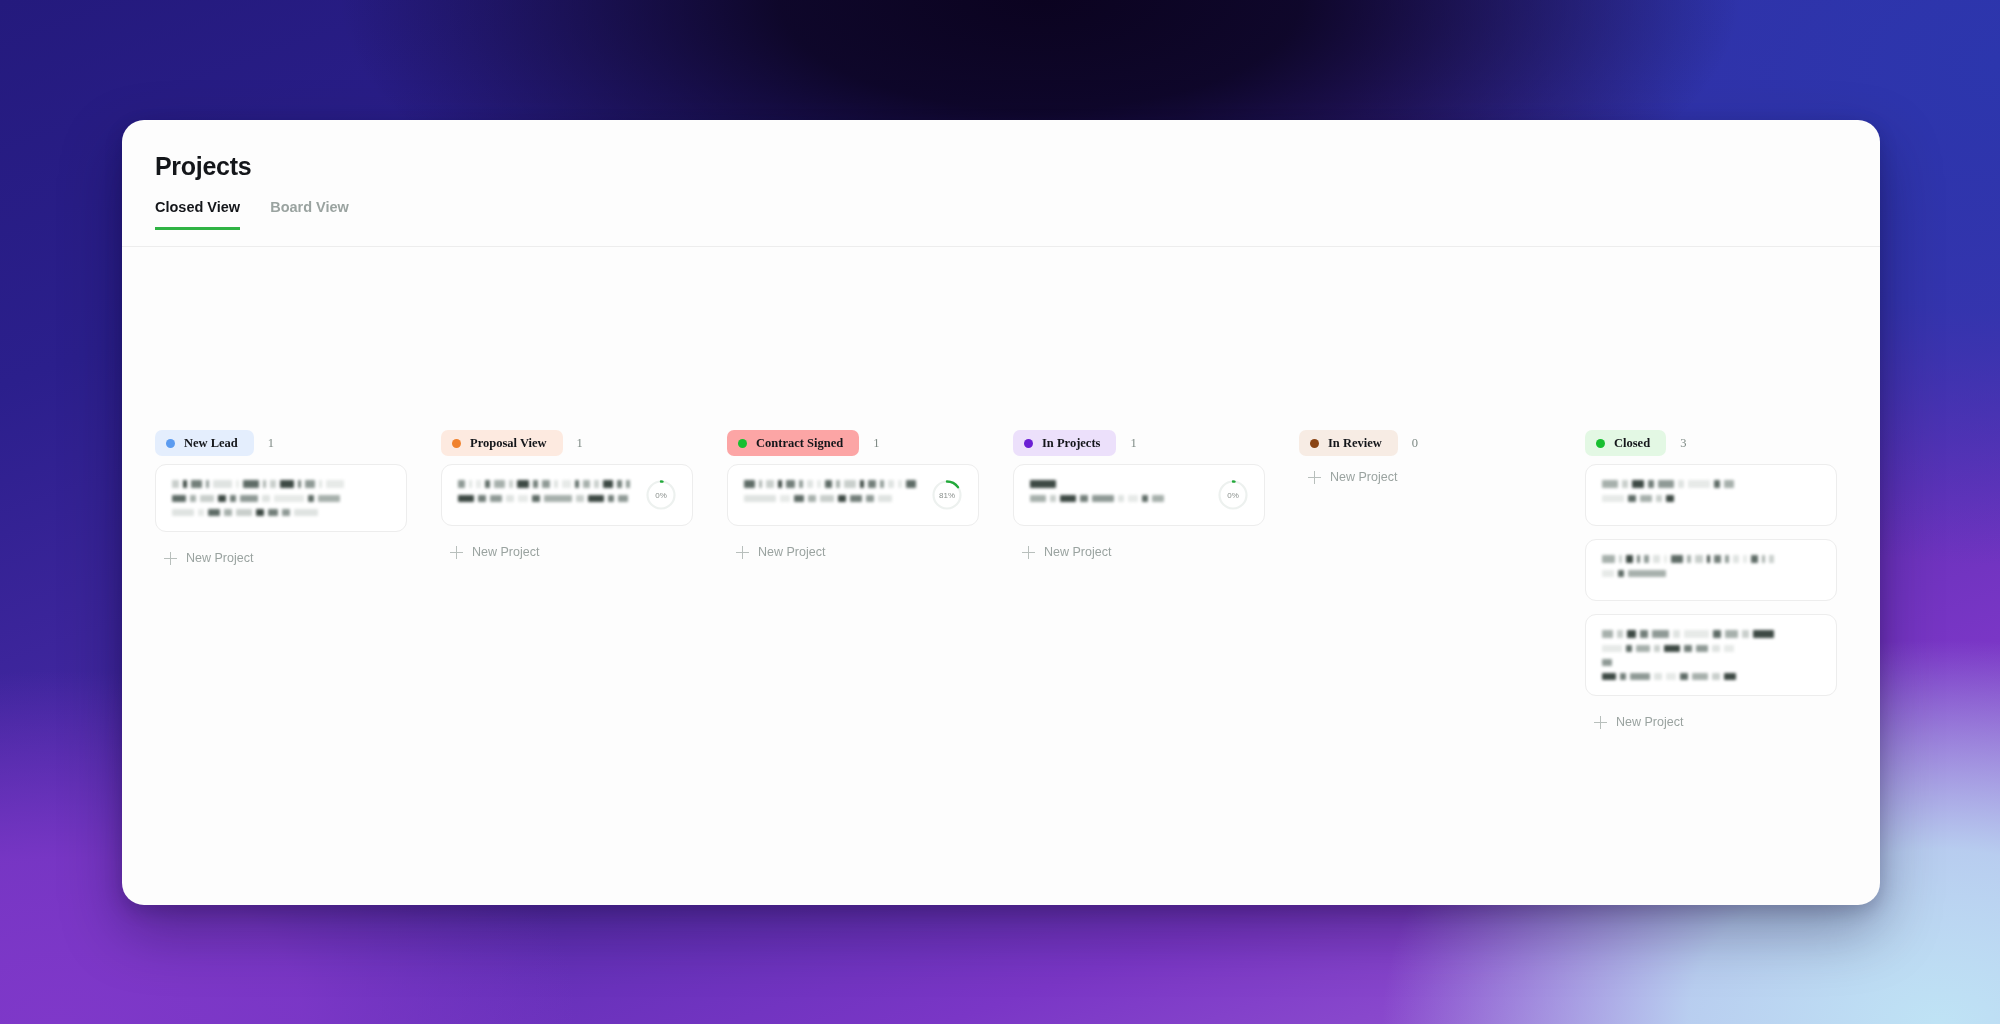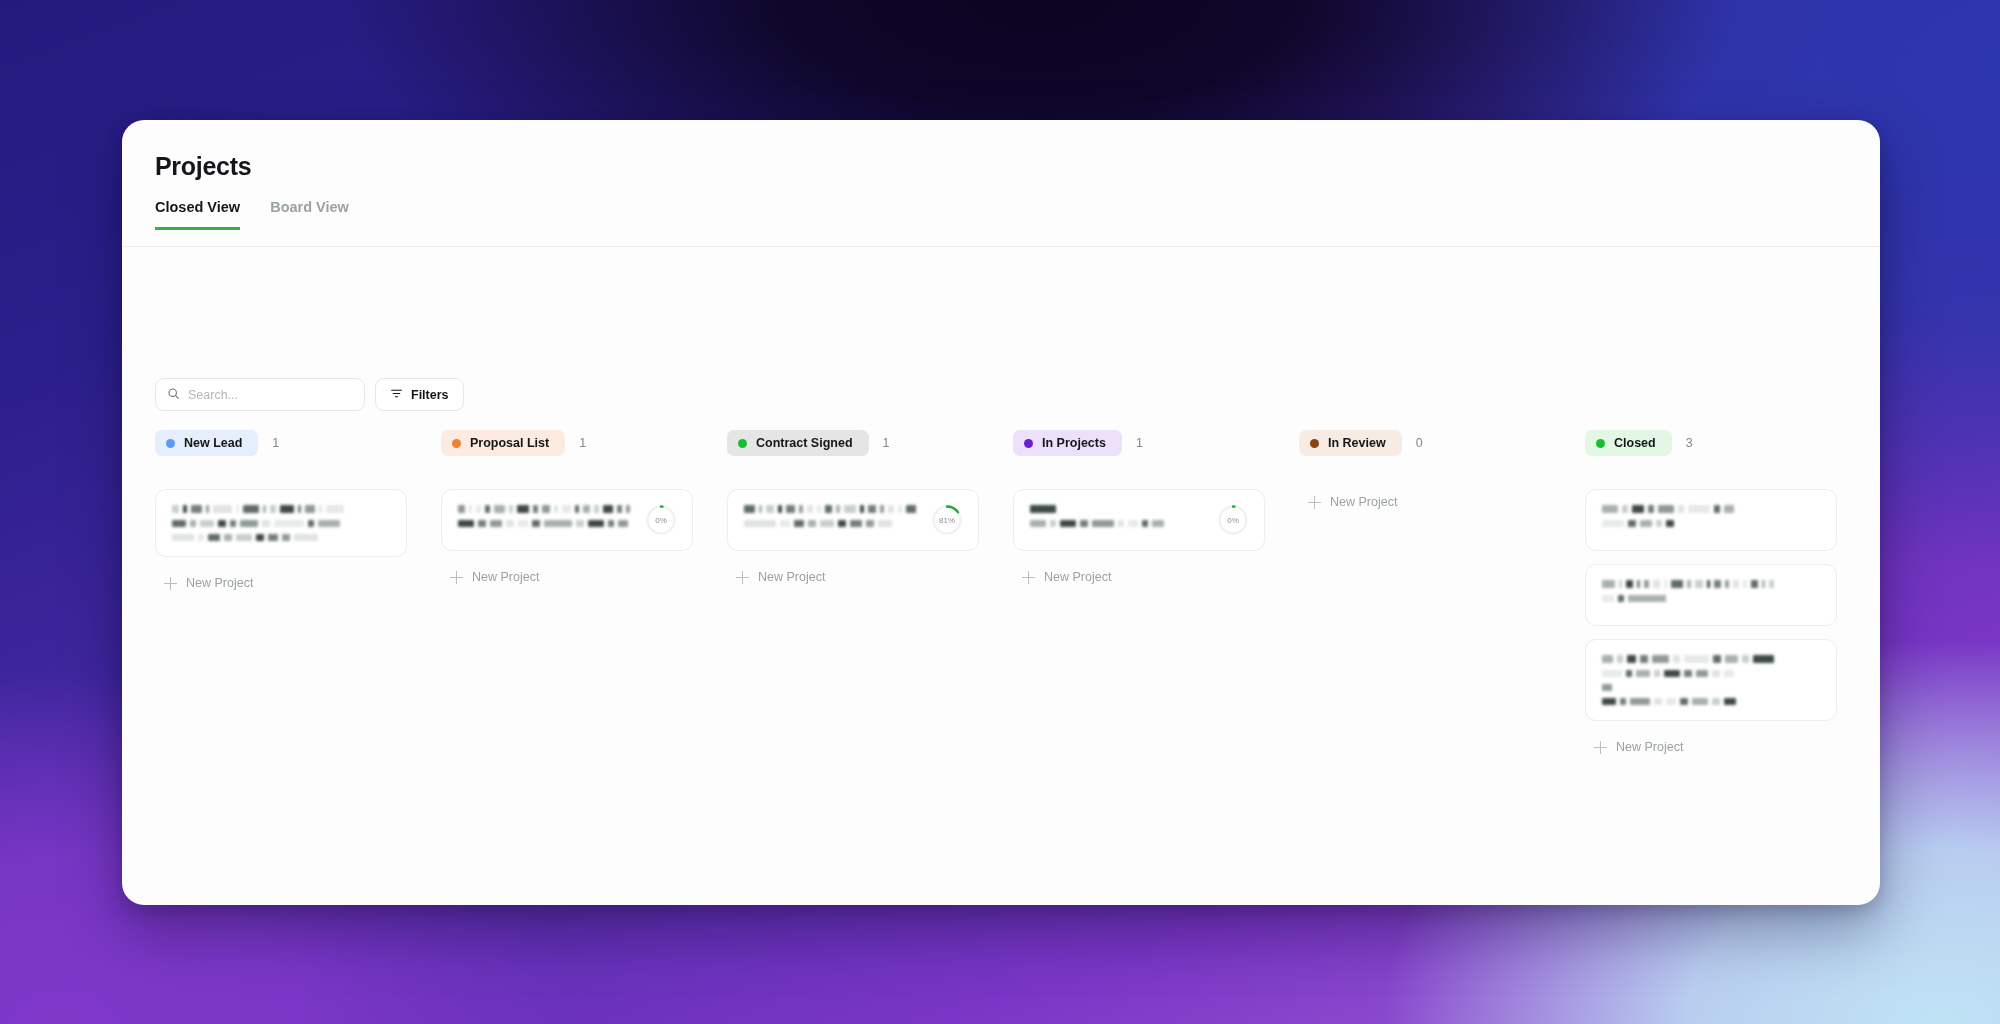--- a/index.html
+++ b/index.html
@@ -140,21 +140,22 @@
     right: 24px;
     display: flex;
     gap: 34px;
   }
   .column { width: 252px; flex: 0 0 252px; }
 
   .col-head {
     display: flex;
     align-items: center;
     gap: 14px;
-    margin-bottom: 33px;
+    margin-bottom: 8px;
+    font-family: Liberation Serif, serif;
   }
   .status-pill {
     display: inline-flex;
     align-items: center;
     gap: 9px;
     height: 26px;
     padding: 0 16px 0 11px;
     border-radius: 7px;
     font-size: 12.5px;
     font-weight: 700;
@@ -253,42 +254,20 @@
 
   <div class="page-title">Projects</div>
 
   <div class="tabbar">
     <div class="tab active">Closed View</div>
     <div class="tab">Board View</div>
   </div>
 
   <div class="header-rule"></div>
 
-  <div class="toolbar">
-    <div class="search-box">
-      <span>
-        <svg width="13" height="13" viewBox="0 0 16 16" fill="none">
-          <circle cx="7" cy="7" r="4.6" stroke="#6f7875" stroke-width="1.4"></circle>
-          <line x1="10.4" y1="10.4" x2="14" y2="14" stroke="#6f7875" stroke-width="1.4" stroke-linecap="round"></line>
-        </svg>
-      </span>
-      <input type="text" placeholder="Search..." style="">
-    </div>
-
-    <div class="filters-btn">
-      <span>
-        <svg width="13" height="13" viewBox="0 0 16 16" fill="none">
-          <line x1="2" y1="4" x2="14" y2="4" stroke="#14161a" stroke-width="1.4" stroke-linecap="round"></line>
-          <line x1="4" y1="8" x2="12" y2="8" stroke="#14161a" stroke-width="1.4" stroke-linecap="round"></line>
-          <line x1="6.5" y1="12" x2="9.5" y2="12" stroke="#14161a" stroke-width="1.4" stroke-linecap="round"></line>
-        </svg>
-      </span>
-      <span class="lbl">Filters</span>
-    </div>
-  </div>
 
   <div class="board" id="board">
       <div class="column">
         <div class="col-head">
           <div class="status-pill" style="background: rgb(228, 238, 253);">
             <span class="status-dot" style="background: rgb(91, 155, 240);"></span>
             <span>New Lead</span>
           </div>
           <span class="col-count">1</span>
         </div>
@@ -337,21 +316,21 @@
         </div>
         <div class="new-project">
           <span class="plus"></span>
           <span>New Project</span>
         </div>
       </div>
       <div class="column">
         <div class="col-head">
           <div class="status-pill" style="background: rgb(253, 234, 224);">
             <span class="status-dot" style="background: rgb(240, 130, 46);"></span>
-            <span>Proposal List</span>
+            <span>Proposal View</span>
           </div>
           <span class="col-count">1</span>
         </div>
         <div class="card">
           <div class="card-body">
             <div class="redact">
               <span style="width: 12px; background: rgb(143, 154, 150);"></span>
               <span style="width: 6px; background: rgb(223, 227, 225);"></span>
               <span style="width: 10px; background: rgb(231, 234, 232);"></span>
               <span style="width: 8px; background: rgb(95, 108, 103);"></span>
@@ -391,21 +370,21 @@
             <div class="pct">0%</div>
           </div>
         </div>
         <div class="new-project">
           <span class="plus"></span>
           <span>New Project</span>
         </div>
       </div>
       <div class="column">
         <div class="col-head">
-          <div class="status-pill" style="background: #e5e5e5;">
+          <div class="status-pill" style="background: #fca5a5;">
             <span class="status-dot" style="background: rgb(23, 191, 48);"></span>
             <span>Contract Signed</span>
           </div>
           <span class="col-count">1</span>
         </div>
         <div class="card">
           <div class="card-body">
             <div class="redact">
               <span style="width: 20px; background: rgb(95, 108, 103);"></span>
               <span style="width: 6px; background: rgb(167, 176, 172);"></span>

